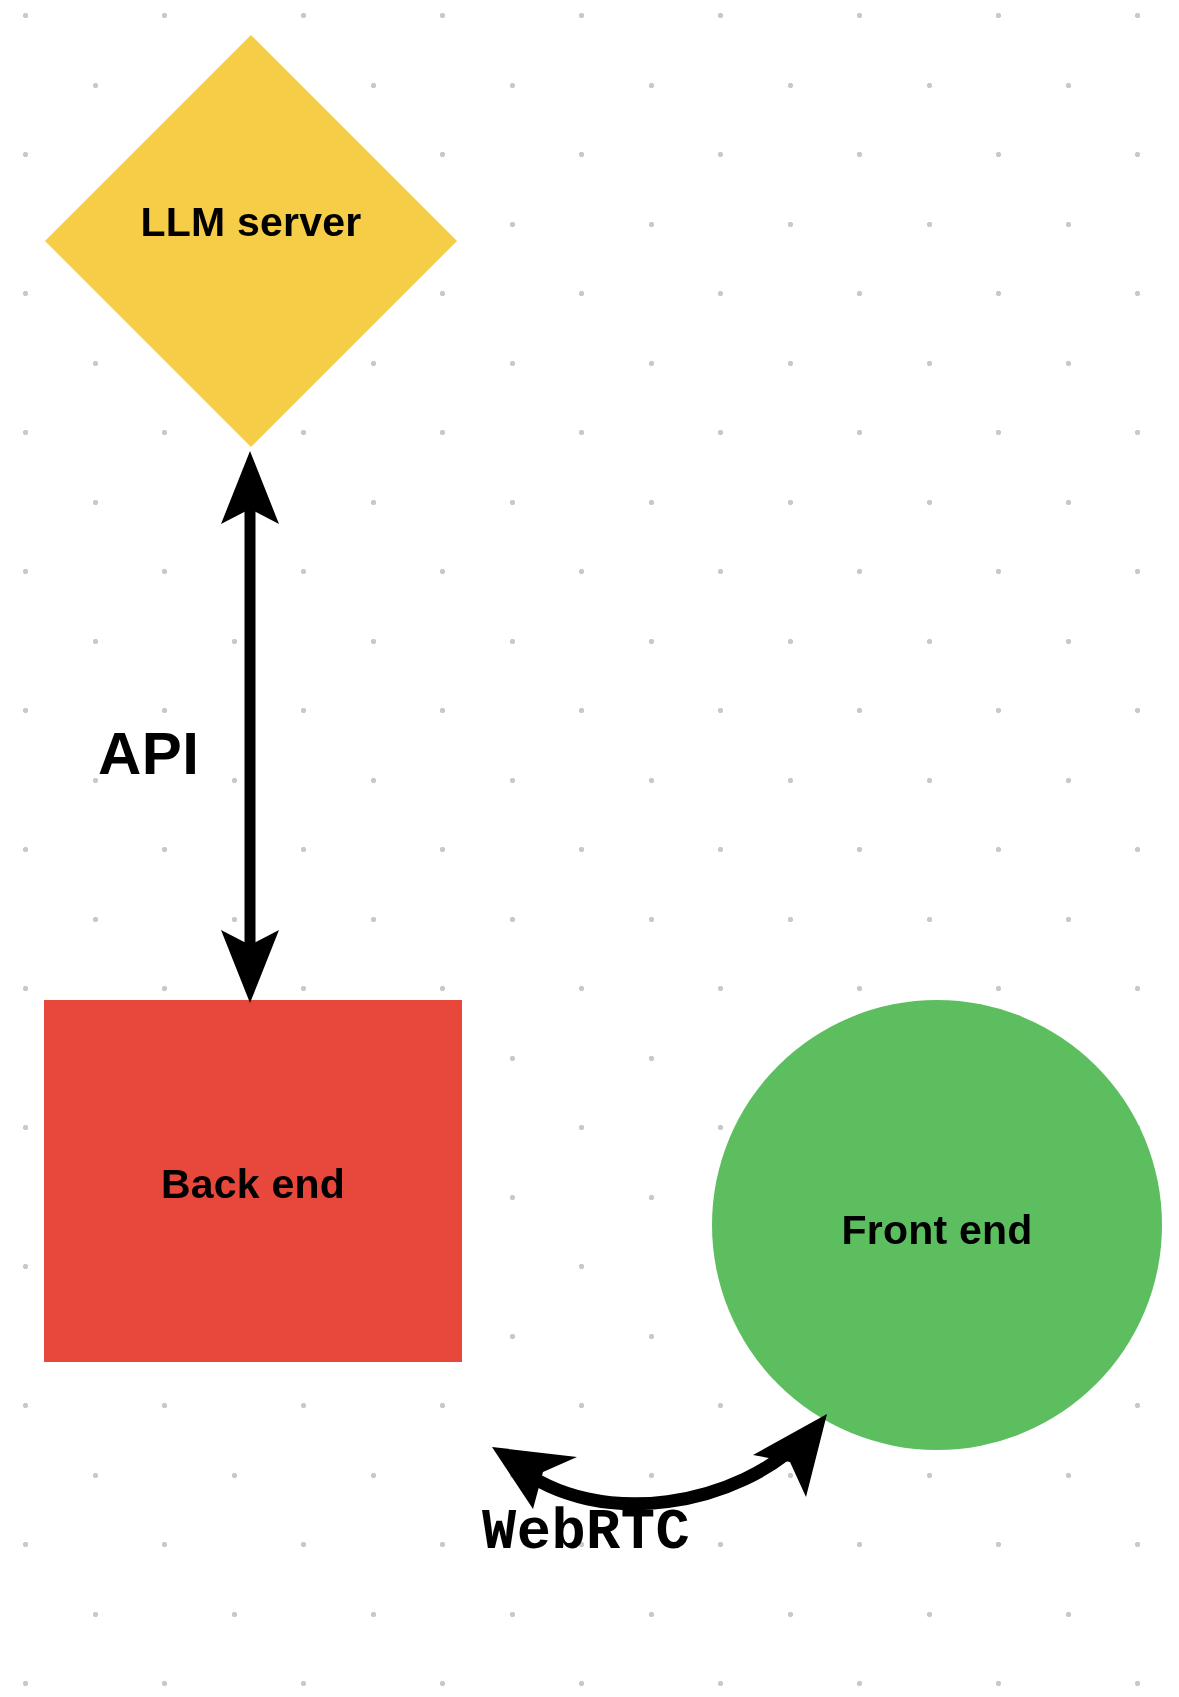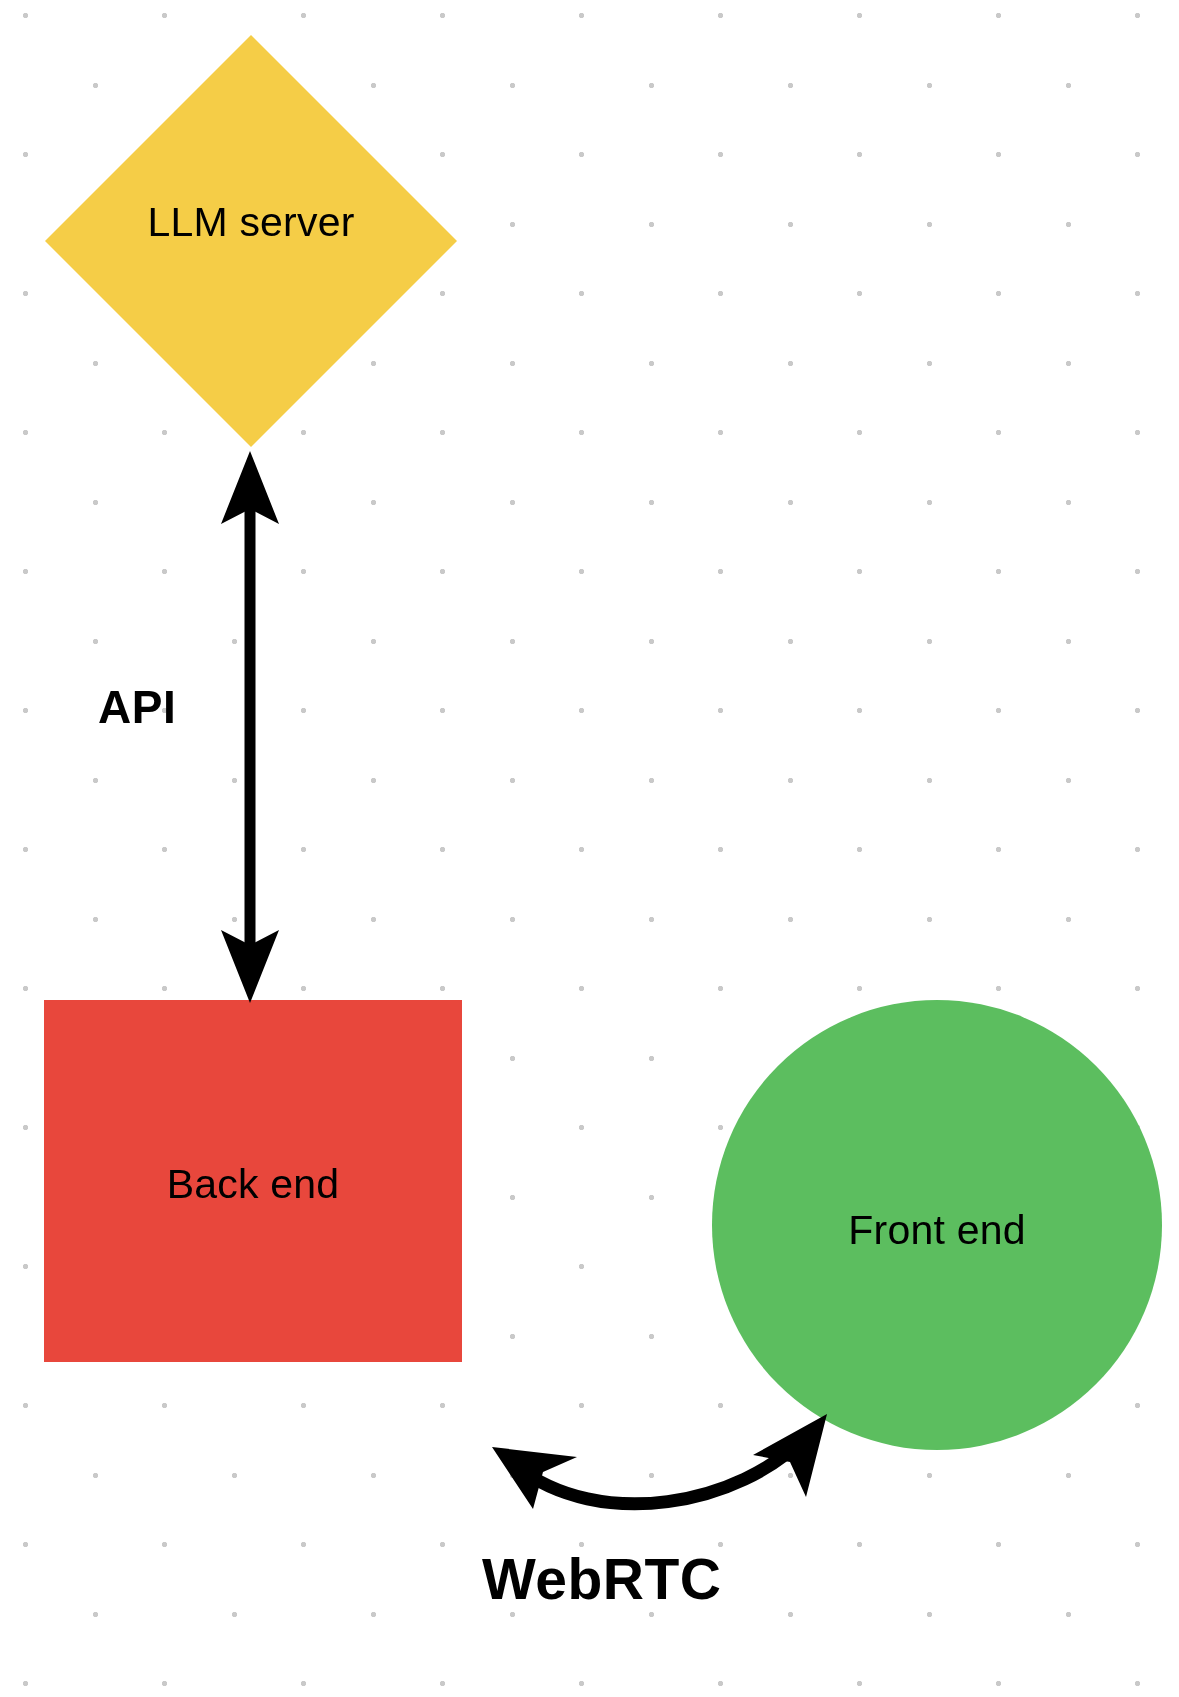--- a/index.html
+++ b/index.html
@@ -20,21 +20,21 @@
     overflow: hidden;
     font-family: "Liberation Sans", sans-serif;
   }
   .node {
     position: absolute;
     display: flex;
     align-items: center;
     justify-content: center;
     color: #000000;
     font-size: 41px;
-    font-weight: 400;
+    font-weight: 700;
     line-height: 1;
     letter-spacing: 0.2px;
     white-space: nowrap;
   }
   
   #node-llm {
     left: 45px;
     top: 35px;
     width: 412px;
     height: 412px;
@@ -96,29 +96,30 @@
 
   .edge-label {
     position: absolute;
     color: #000000;
     font-weight: 700;
     line-height: 1;
     white-space: nowrap;
   }
   #label-api {
     left: 98px;
-    top: 684px;
-    font-size: 46px;
+    top: 724px;
+    font-size: 60px;
     letter-spacing: 0.5px;
   }
   #label-webrtc {
     left: 482px;
-    top: 1551px;
+    top: 1505px;
     font-size: 57px;
     letter-spacing: 0.5px;
+    font-family: Liberation Mono, monospace;
   }
 </style>
 </head>
 <body>
 
 <div id="canvas">
 
   <div class="node" id="node-llm">
     <svg class="shape" viewBox="0 0 412 412">
       <polygon points="206,0 412,206 206,412 0,206" fill="#F5CD47"></polygon>

